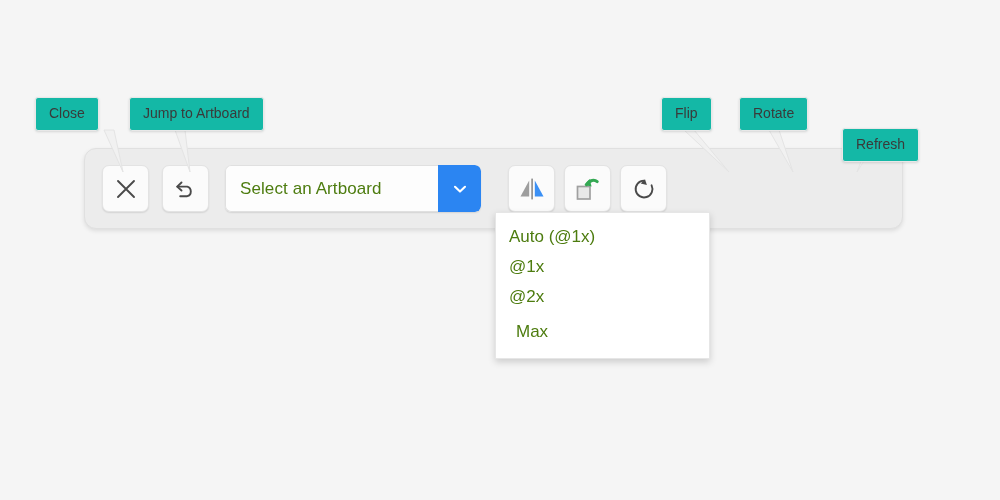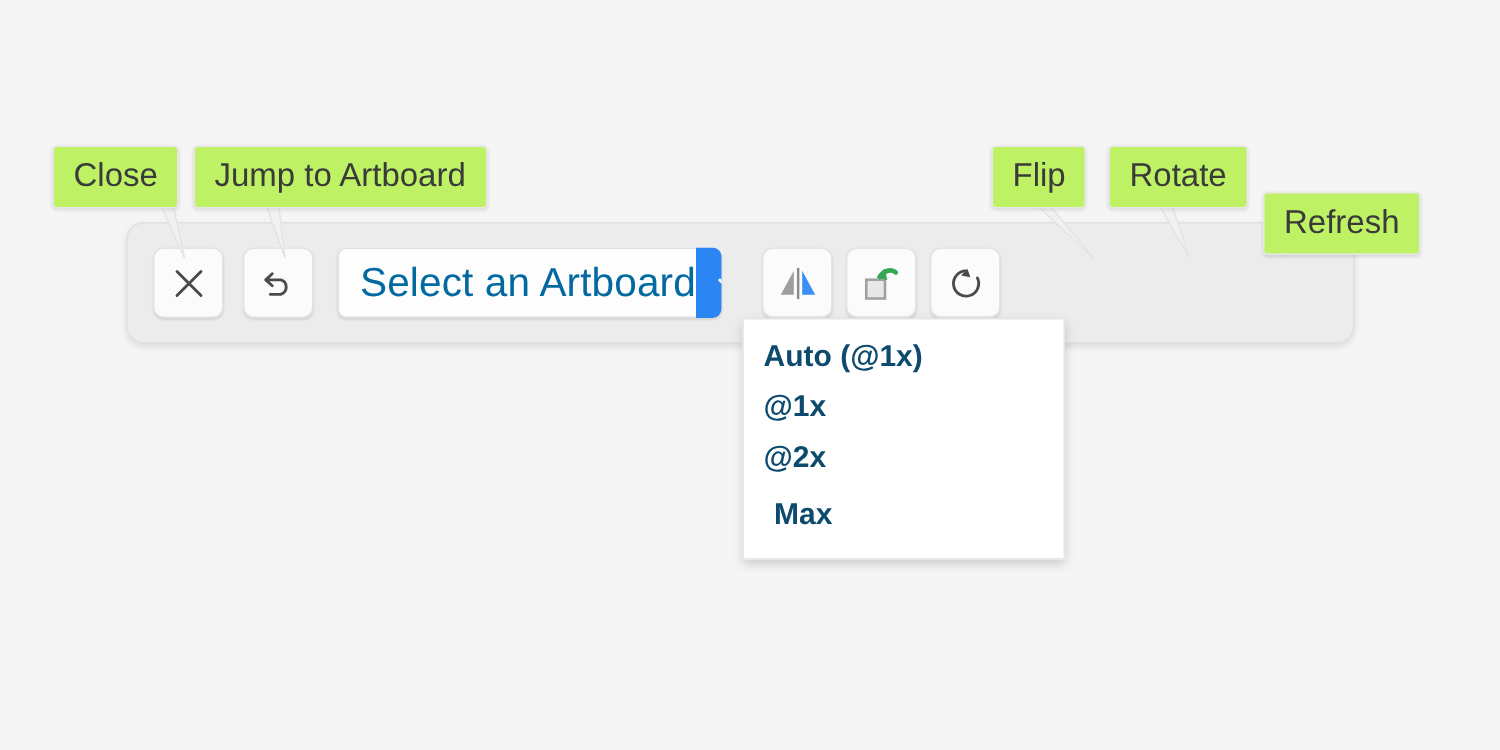--- a/index.html
+++ b/index.html
@@ -87,47 +87,47 @@
     border: 1px solid #e0e0e0;
     border-right: none;
     border-top-left-radius: 6px;
     border-bottom-left-radius: 6px;
     display: flex;
     align-items: center;
     padding-left: 14px;
     box-sizing: border-box;
   }
   .combo .field span {
-    color: #0369a1;
-    font-size: 27px;
+    color: #4d7c0f;
+    font-size: 17px;
     letter-spacing: 0.1px;
     white-space: nowrap;
   }
   .combo .arrow {
     width: 43px;
     flex: none;
     background: #2b85f2;
     display: flex;
     align-items: center;
     justify-content: center;
     border-top-right-radius: 6px;
     border-bottom-right-radius: 6px;
   }
   .combo-artboard { width: 256px; }
   .combo-quality  { width: 196px; }
 
   
   .tip {
     position: absolute;
-    background: #bef264;
+    background: #14b8a6;
     border: 1px solid #e8e8e8;
     border-radius: 3px;
     box-shadow: 0 1px 2.5px rgba(0,0,0,0.13);
     color: #3a3a3a;
-    font-size: 22px;
+    font-size: 14px;
     line-height: 1;
     padding: 8px 13px 10px 13px;
     white-space: nowrap;
     z-index: 12;
   }
 
   .leader {
     position: absolute;
     z-index: 11;
     pointer-events: none;
@@ -140,23 +140,23 @@
     top: 212px;
     width: 215px;
     background: #ffffff;
     border: 1px solid #e6e6e6;
     box-shadow: 0 3px 7px rgba(0,0,0,0.17);
     z-index: 20;
     padding: 9px 0 11px 0;
     box-sizing: border-box;
   }
   .menu-item {
-    font-size: 20px;
-    color: #0c4a6e;
-    font-weight: bold;
+    font-size: 17px;
+    color: #4d7c0f;
+    font-weight: normal;
     padding: 5px 0 5px 13px;
     line-height: 1.17;
     cursor: default;
     white-space: nowrap;
   }
   .menu-item.spaced { padding-top: 10px; padding-left: 20px; }
 
   svg { display: block; }
 </style>
 </head>

